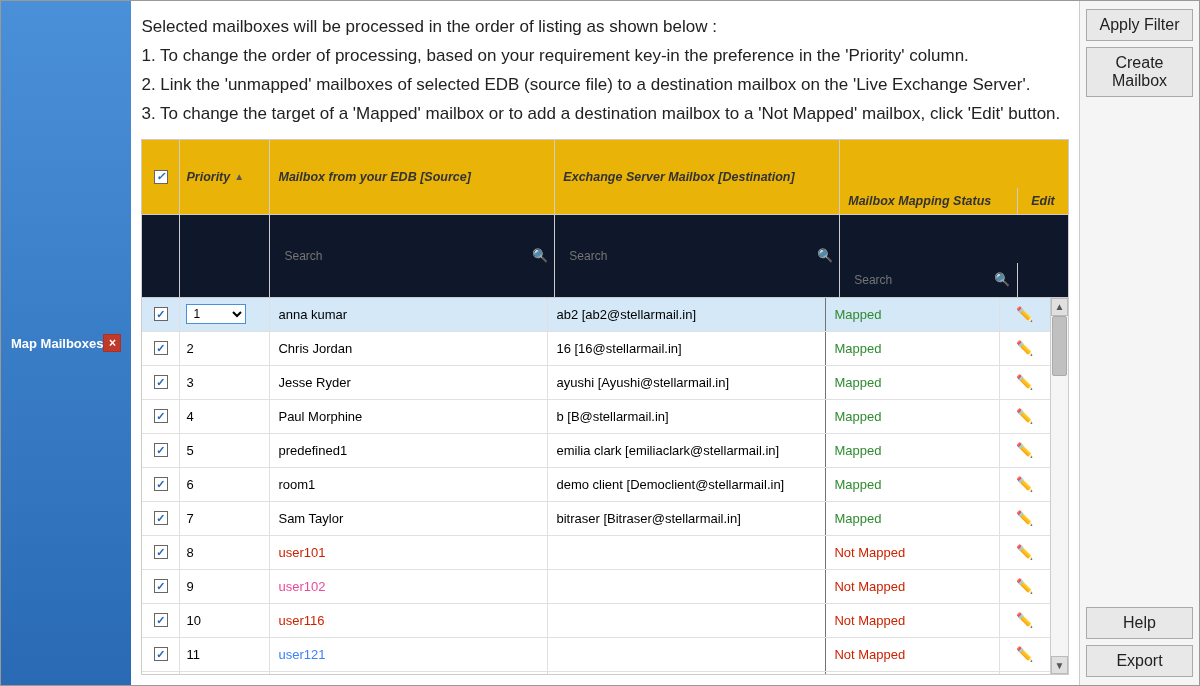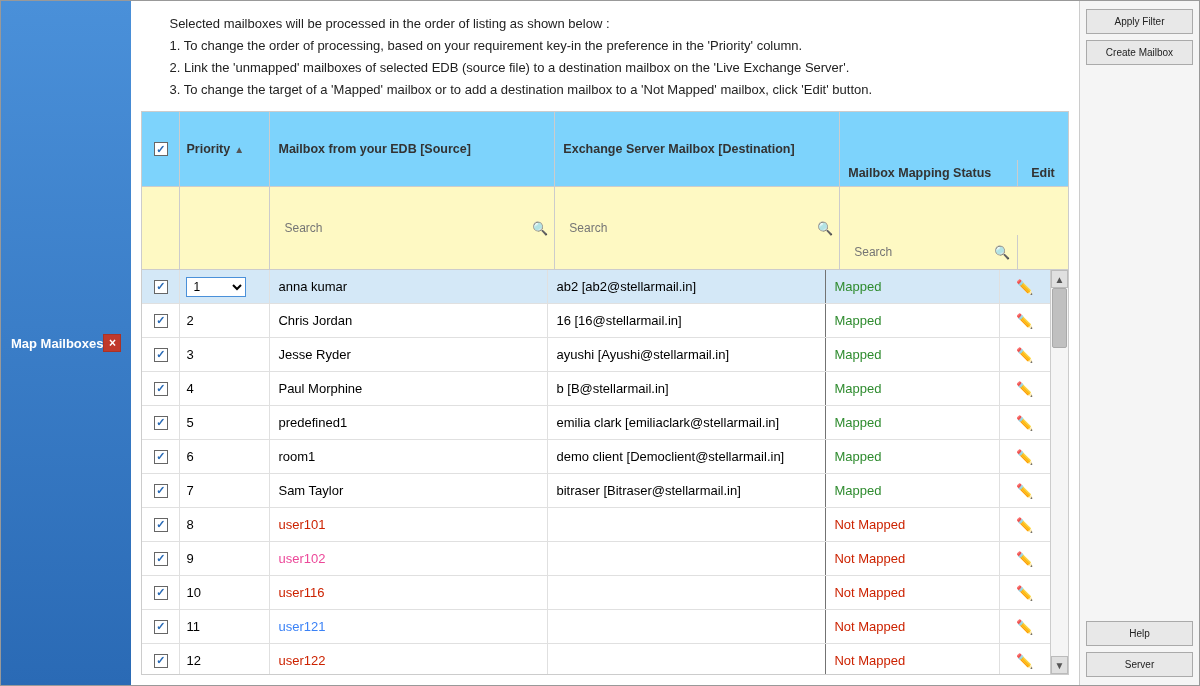--- a/index.html
+++ b/index.html
@@ -36,55 +36,55 @@
 
     .main-panel {
       flex: 1;
       display: flex;
       flex-direction: column;
       padding: 12px 10px 10px 10px;
       overflow: hidden;
     }
 
     .instructions {
-      font-size: 13px;
+      font-size: 17px;
       color: #222;
       margin-bottom: 10px;
       line-height: 1.7;
-      margin-left: 28px;
     }
 
     .table-wrapper {
       flex: 1;
       overflow: hidden;
       border: 1px solid #ccc;
       display: flex;
       flex-direction: column;
     }
 
     .table-header {
       display: flex;
-      background: #7dd3fc;
+      background: #eab308;
       border-bottom: 1px solid #ccc;
       align-items: stretch;
+      font-style: italic;
     }
 
     .col-check { width: 38px; min-width: 38px; display: flex; align-items: center; justify-content: center; border-right: 1px solid #ccc; padding: 6px 0; }
     .col-priority { width: 90px; min-width: 90px; border-right: 1px solid #ccc; padding: 6px 6px; display: flex; align-items: center; gap: 4px; }
     .col-source { flex: 2; border-right: 1px solid #ccc; padding: 6px 8px; display: flex; align-items: center; }
     .col-dest { flex: 2; border-right: 1px solid #ccc; padding: 6px 8px; display: flex; align-items: center; }
     .col-status { flex: 1.2; border-right: 1px solid #ccc; padding: 6px 8px; display: flex; align-items: center; margin-top: 48px; }
     .col-edit { width: 50px; min-width: 50px; padding: 6px 8px; display: flex; align-items: flex-end; justify-content: center; }
 
     .header-cell { font-weight: 600; color: #333; font-size: 12.5px; }
     .sort-arrow { font-size: 10px; color: #555; }
 
     .search-row {
       display: flex;
-      background: #fef9c3;
+      background: #0f172a;
       border-bottom: 1px solid #ccc;
     }
 
     .search-cell {
       position: relative;
       display: flex;
       align-items: center;
     }
     .search-cell input {
       border: none;
@@ -180,21 +180,21 @@
       display: flex;
       flex-direction: column;
       padding: 8px 6px;
       gap: 6px;
     }
 
     .right-btn {
       background: #e8e8e8;
       border: 1px solid #aaa;
       padding: 6px 8px;
-      font-size: 10px;
+      font-size: 16px;
       cursor: pointer;
       text-align: center;
       color: #222;
     }
 
     .right-spacer { flex: 1; }
 
     .checkbox-styled {
       width: 14px; height: 14px;
       border: 1px solid #666;
@@ -541,16 +541,16 @@
           </div>
         </div>
       </div>
     </div>
 
     <div class="right-panel">
       <button class="right-btn">Apply Filter</button>
       <button class="right-btn">Create Mailbox</button>
       <div class="right-spacer"></div>
       <button class="right-btn">Help</button>
-      <button class="right-btn">Server</button>
+      <button class="right-btn">Export</button>
     </div>
   </div>
 </div>
 
 </body></html>

